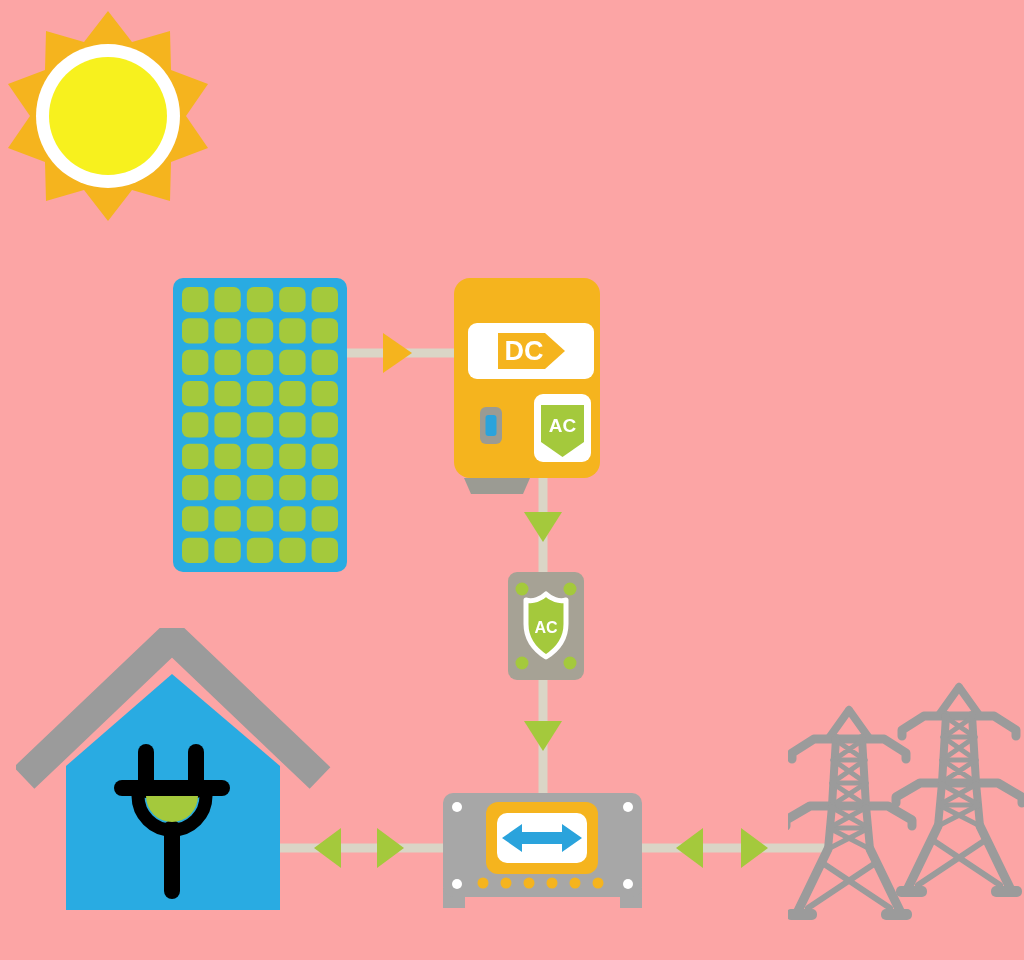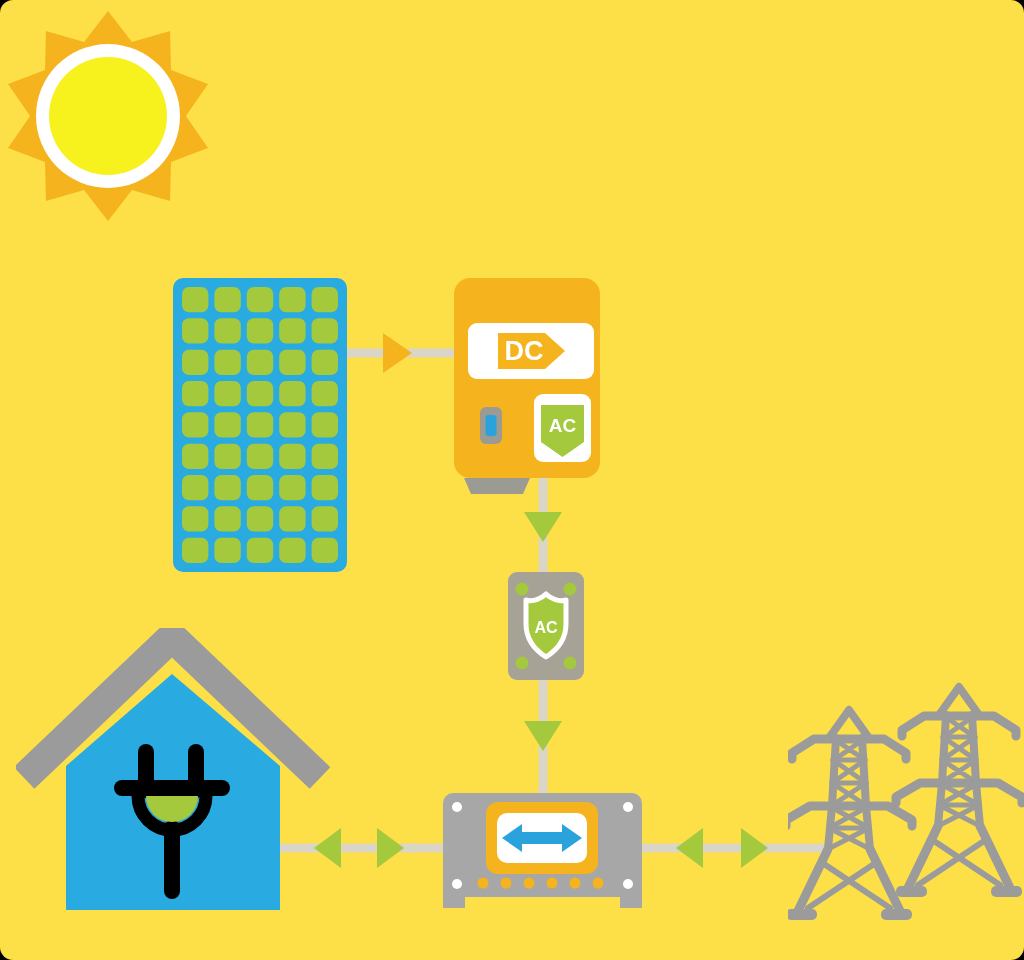--- a/index.html
+++ b/index.html
@@ -1,16 +1,16 @@
 <!DOCTYPE html>
 <html><head>
 <meta charset="utf-8">
 <style>
   html,body{margin:0;padding:0;background:#000;}
-  .stage{position:relative;width:1024px;height:960px;background:#fde047;overflow:hidden;border-radius:13px;}
+  .stage{position:relative;width:1024px;height:960px;background:#fca5a5;overflow:hidden;}
   svg.abs{position:absolute;display:block;}
   text{font-family:"Liberation Sans","DejaVu Sans",sans-serif;font-weight:bold;fill:#FFFFFF;}
   .amber{fill:#F5B41E;}
   .green{fill:#A4C93C;}
   .blue{fill:#29ABE2;}
   .white{fill:#FFFFFF;}
   .wire{stroke:#DAD5C6;stroke-width:9;}
 </style>
 </head>
 <body>

